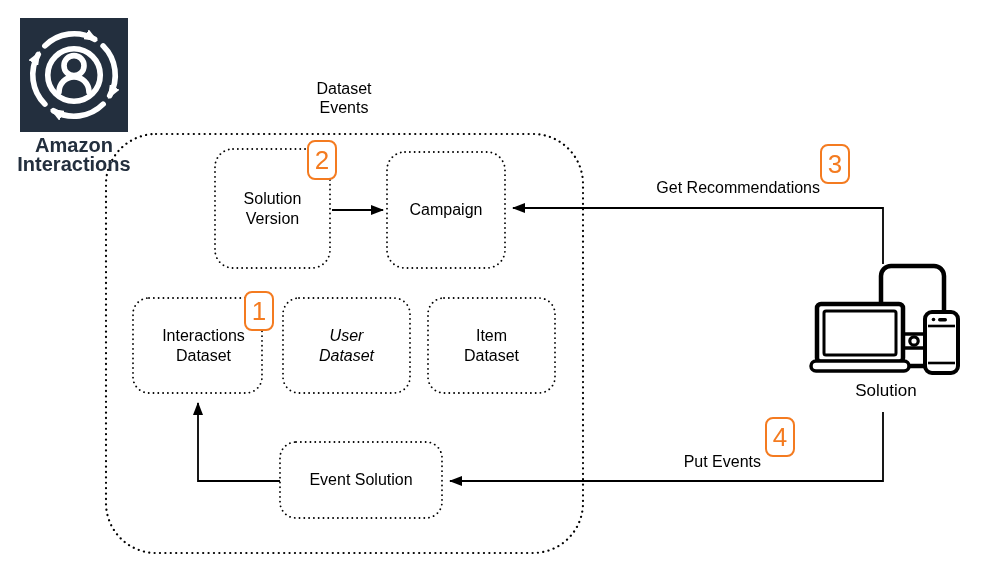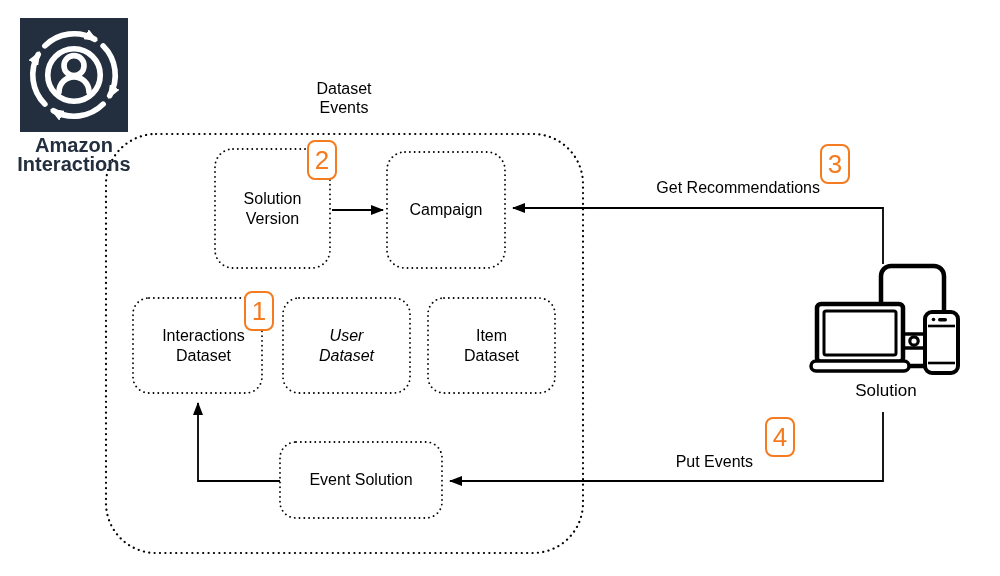--- a/index.html
+++ b/index.html
@@ -126,17 +126,17 @@
   <div class="node-label" style="left:280px;top:442px;width:162px;height:76px;">
     <span>Event Solution</span>
   </div>
 
   <div class="badge" style="left:244px;top:291px;">1</div>
   <div class="badge" style="left:307px;top:140px;">2</div>
   <div class="badge" style="left:820px;top:144px;">3</div>
   <div class="badge" style="left:765px;top:417px;">4</div>
 
   <div class="flow-label" style="right:180px;top:178px;">Get Recommendations</div>
-  <div class="flow-label" style="right:247px;top:452px;">Put Events</div>
+  <div class="flow-label" style="right:239px;top:452px;">Put Events</div>
 
   <div class="customers-label">Solution</div>
 
 </div>
 
 </body></html>

